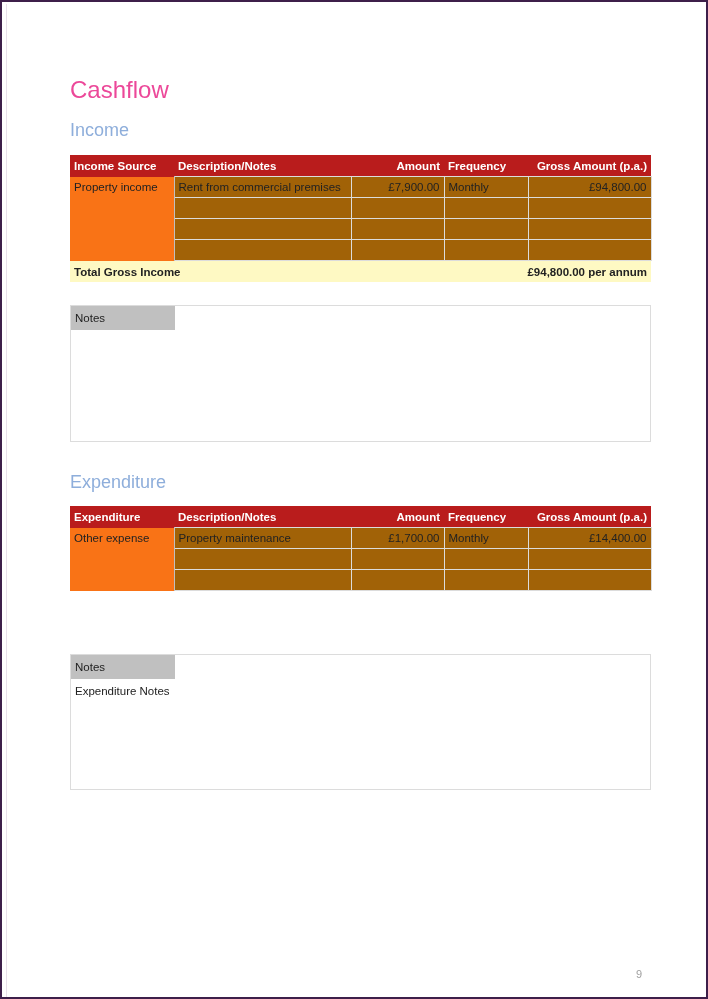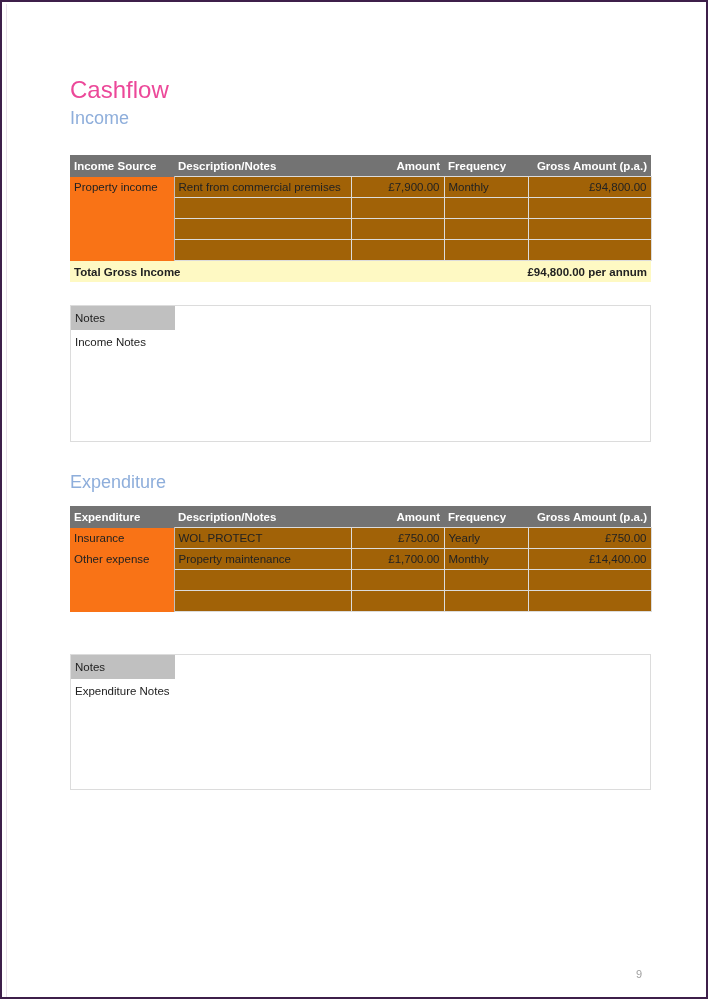--- a/index.html
+++ b/index.html
@@ -5,41 +5,41 @@
   html, body { margin:0; padding:0; }
   body { width:708px; height:999px; background:#ffffff; position:relative; overflow:hidden;
          font-family:"Liberation Sans", "DejaVu Sans", sans-serif; }
   .page { position:absolute; left:0; top:0; width:704px; height:995px;
           border:2px solid #3d1f4a; border-left-width:2px; background:#fff; }
   .page-inner-line { position:absolute; left:4px; top:2px; bottom:0; width:1px; background:#e8e0ea; }
   .h1 { position:absolute; left:70px; top:76px; font-size:24px; color:#ec4899; font-weight:normal; margin:0; }
   .h2 { position:absolute; left:70px; font-size:18px; color:#8eaedb; font-weight:normal; margin:0; }
   table.cf { position:absolute; left:70px; width:581px; border-collapse:collapse; table-layout:fixed;
              font-size:11.5px; color:#222; }
-  table.cf th { background:#737373; color:#fff; font-weight:bold; height:21px; padding:0 4px; text-align:left;
+  table.cf th { background:#b91c1c; color:#fff; font-weight:bold; height:21px; padding:0 4px; text-align:left;
                 white-space:nowrap; }
   table.cf th.r, table.cf td.r { text-align:right; }
   table.cf td { height:20px; padding:0 4px; border:1px solid #dcdcdc; background:#a16207; white-space:nowrap; overflow:hidden; }
   table.cf td.src { background:#f97316; border:none; border-right:1px solid #c0c0c0; vertical-align:middle; }
   table.cf tr.total td { background:#fef9c3; border:none; font-weight:bold; height:21px; }
   .notes { position:absolute; left:70px; width:579px; border:1px solid #dcdcdc; display:flex; font-size:11.5px; color:#222;flex-direction:column; }
   .notes .lbl { width:100px; background:#c0c0c0; padding:6px 4px; box-sizing:border-box; width:104px; }
   .notes .txt { flex:1; padding:6px 4px; }
   .pagenum { position:absolute; left:636px; top:968px; font-size:11px; color:#a0a0a0; }
 </style>
 </head>
 <body>
 
 <div class="page">
   <div class="page-inner-line"></div>
 </div>
 
 <h1 class="h1">Cashflow</h1>
 
-<h2 class="h2" style="top:108px;">Income</h2>
+<h2 class="h2" style="top:120px;">Income</h2>
 
 <table class="cf" style="top:155px;">
   <colgroup>
     <col style="width:104px">
       <col style="width:177px">
       <col style="width:93px">
       <col style="width:84px">
       <col style="width:123px">
   </colgroup>
   <thead>
@@ -82,21 +82,20 @@
     </tr>
     <tr class="total">
       <td colspan="2">Total Gross Income</td>
       <td colspan="3" class="r">£94,800.00 per annum</td>
     </tr>
   </tbody>
 </table>
 
 <div class="notes" style="top:305px; height:135px;">
   <div class="lbl">Notes</div>
-  <div class="txt">Income Notes</div>
 </div>
 
 <h2 class="h2" style="top:472px;">Expenditure</h2>
 
 <table class="cf" style="top:506px;">
   <colgroup>
     <col style="width:104px">
       <col style="width:177px">
       <col style="width:93px">
       <col style="width:84px">
@@ -105,27 +104,20 @@
   <thead>
     <tr>
       <th>Expenditure</th>
       <th>Description/Notes</th>
       <th class="r">Amount</th>
       <th>Frequency</th>
       <th class="r">Gross Amount (p.a.)</th>
     </tr>
   </thead>
   <tbody>
-    <tr>
-      <td class="src">Insurance</td>
-      <td>WOL PROTECT</td>
-      <td class="r">£750.00</td>
-      <td>Yearly</td>
-      <td class="r">£750.00</td>
-    </tr>
     <tr>
       <td class="src">Other expense</td>
       <td>Property maintenance</td>
       <td class="r">£1,700.00</td>
       <td>Monthly</td>
       <td class="r">£14,400.00</td>
     </tr>
     <tr>
       <td class="src"></td>
       <td></td>

